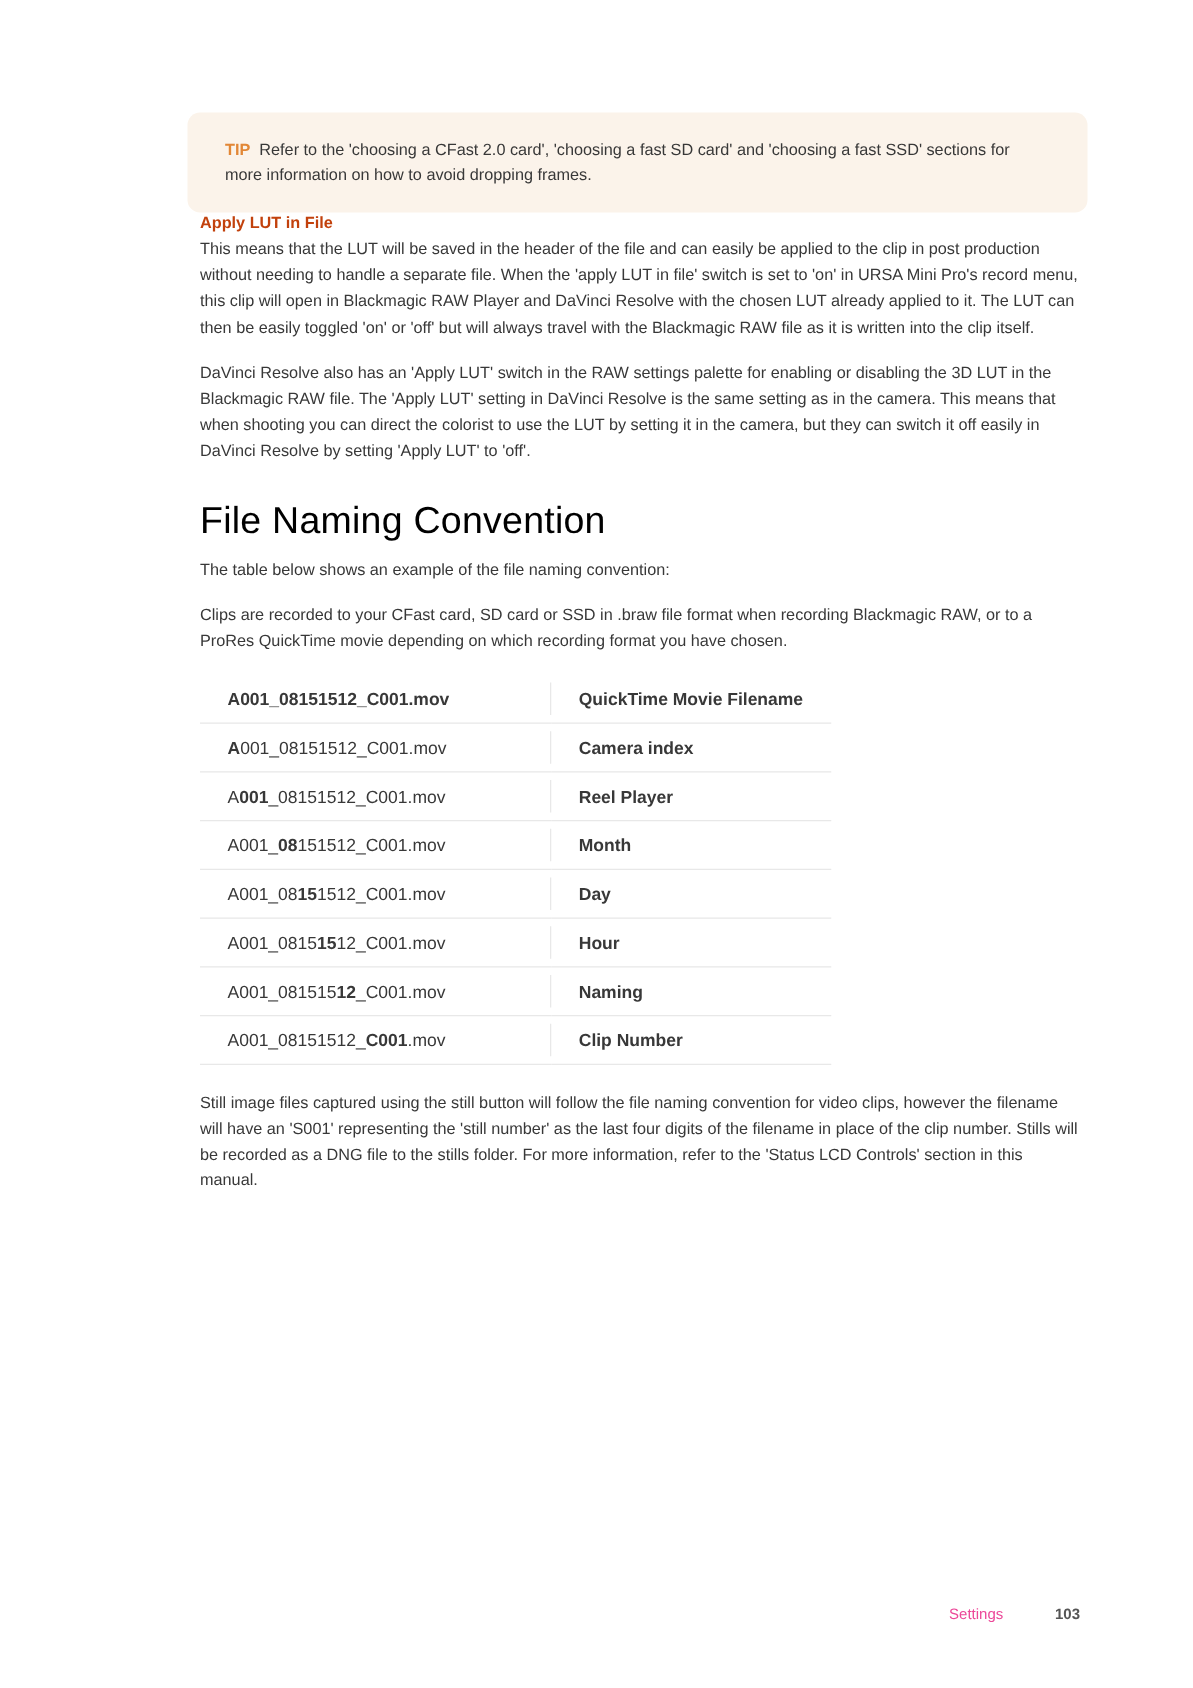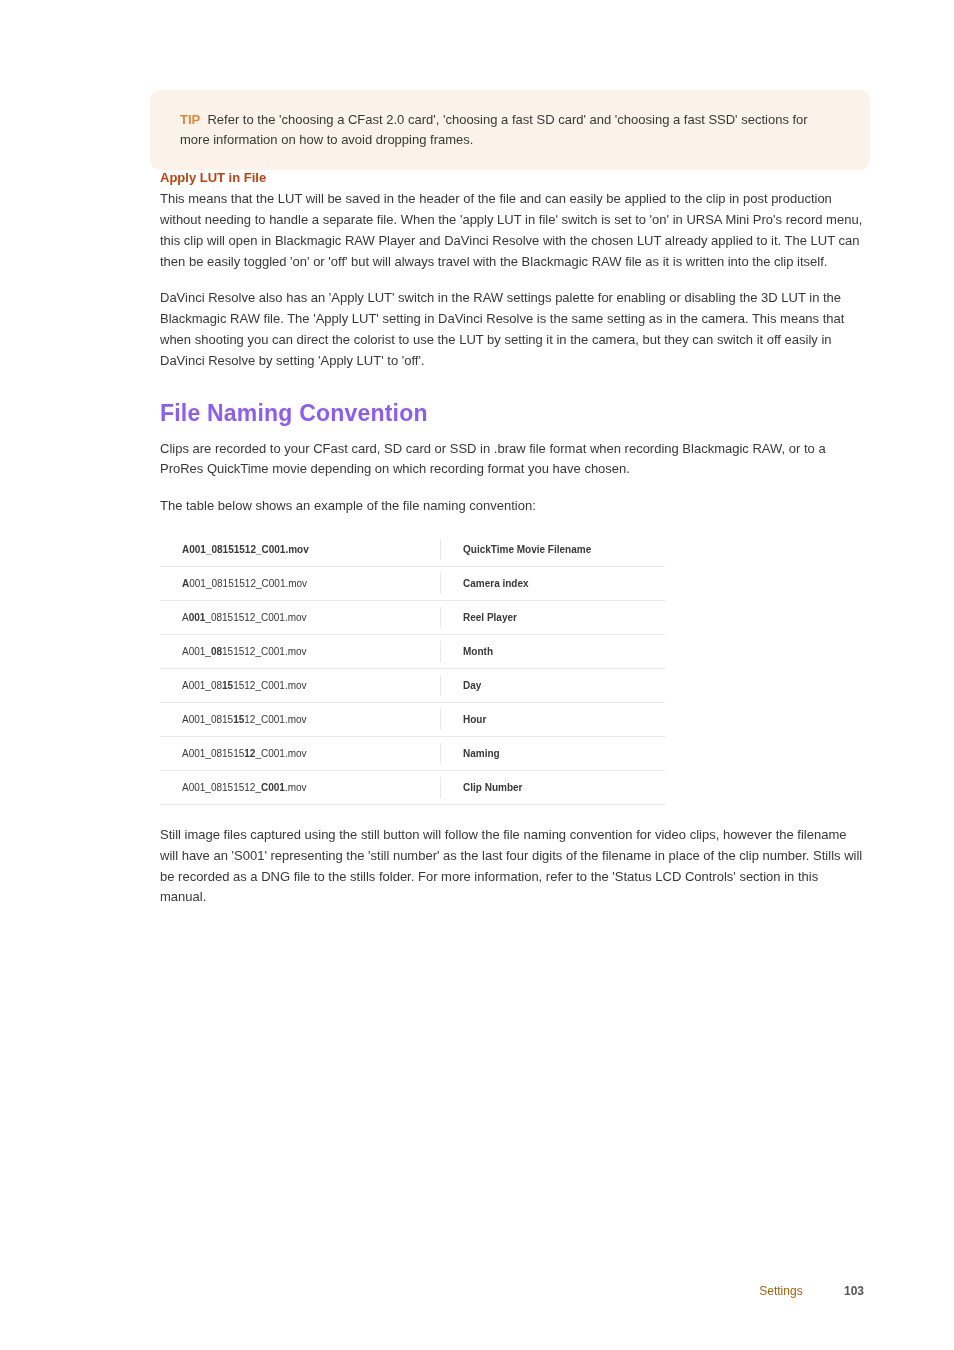--- a/index.html
+++ b/index.html
@@ -39,31 +39,31 @@
     color: #c2410c;
     margin-bottom: 4px;
   }
   p.body {
     font-size: 13px;
     line-height: 1.6;
     color: #383838;
     margin: 0 0 16px 0;
   }
   h2.section {
-    color: #8b5cf6;
-    font-weight: 700;
-    font-size: 23px;
+    color: #000000;
+    font-weight: 400;
+    font-size: 30px;
     margin: 28px 0 12px 0;
     letter-spacing: 0.2px;
   }
   table.naming {
     border-collapse: collapse;
     width: 505px;
     margin: 12px 0 20px 0;
-    font-size: 10px;
+    font-size: 14px;
     color: #383838;
   }
   table.naming td {
     border-bottom: 1px solid #e8e8e8;
     padding: 11px 14px 11px 22px;
     vertical-align: middle;
     position: relative;
   }
   table.naming tr:last-child td {
     border-bottom: 1px solid #e8e8e8;
@@ -81,39 +81,39 @@
     background: #e8e8e8;
   }
   .tb-bold { font-weight: 600; }
   .footer {
     position: absolute;
     bottom: 52px;
     right: 90px;
     font-size: 12px;
     color: #555;
   }
-  .footer .fsec { color: #a16207; }
+  .footer .fsec { color: #ec4899; }
   .footer .fpage { margin-left: 38px; font-weight: 600; color: #555; }
 </style>
 </head>
 <body>
 
 <div class="page">
   <div class="tip-box">
     <span class="tip-label">TIP</span>&nbsp;
     <span>Refer to the 'choosing a CFast 2.0 card', 'choosing a fast SD card' and 'choosing a fast SSD' sections for more information on how to avoid dropping frames.</span>
   </div>
 
   <div class="h-strong">Apply LUT in File</div>
   <p class="body">This means that the LUT will be saved in the header of the file and can easily be applied to the clip in post production without needing to handle a separate file. When the 'apply LUT in file' switch is set to 'on' in URSA Mini Pro's record menu, this clip will open in Blackmagic RAW Player and DaVinci Resolve with the chosen LUT already applied to it. The LUT can then be easily toggled 'on' or 'off' but will always travel with the Blackmagic RAW file as it is written into the clip itself.</p>
   <p class="body">DaVinci Resolve also has an 'Apply LUT' switch in the RAW settings palette for enabling or disabling the 3D LUT in the Blackmagic RAW file. The 'Apply LUT' setting in DaVinci Resolve is the same setting as in the camera. This means that when shooting you can direct the colorist to use the LUT by setting it in the camera, but they can switch it off easily in DaVinci Resolve by setting 'Apply LUT' to 'off'.</p>
 
   <h2 class="section">File Naming Convention</h2>
+  <p class="body">The table below shows an example of the file naming convention:</p>
   <p class="body">Clips are recorded to your CFast card, SD card or SSD in .braw file format when recording Blackmagic RAW, or to a ProRes QuickTime movie depending on which recording format you have chosen.</p>
-  <p class="body">The table below shows an example of the file naming convention:</p>
 
   <table class="naming">
     <tbody id="naming-body">
         <tr>
           <td class="col-left"><span class="tb-bold">A001_08151512_C001.mov</span></td>
           <td class="tb-bold">QuickTime Movie Filename</td>
         </tr>
         <tr>
           <td class="col-left"><span class="tb-bold">A</span>001_08151512_C001.mov</td>
           <td class="tb-bold">Camera index</td>

